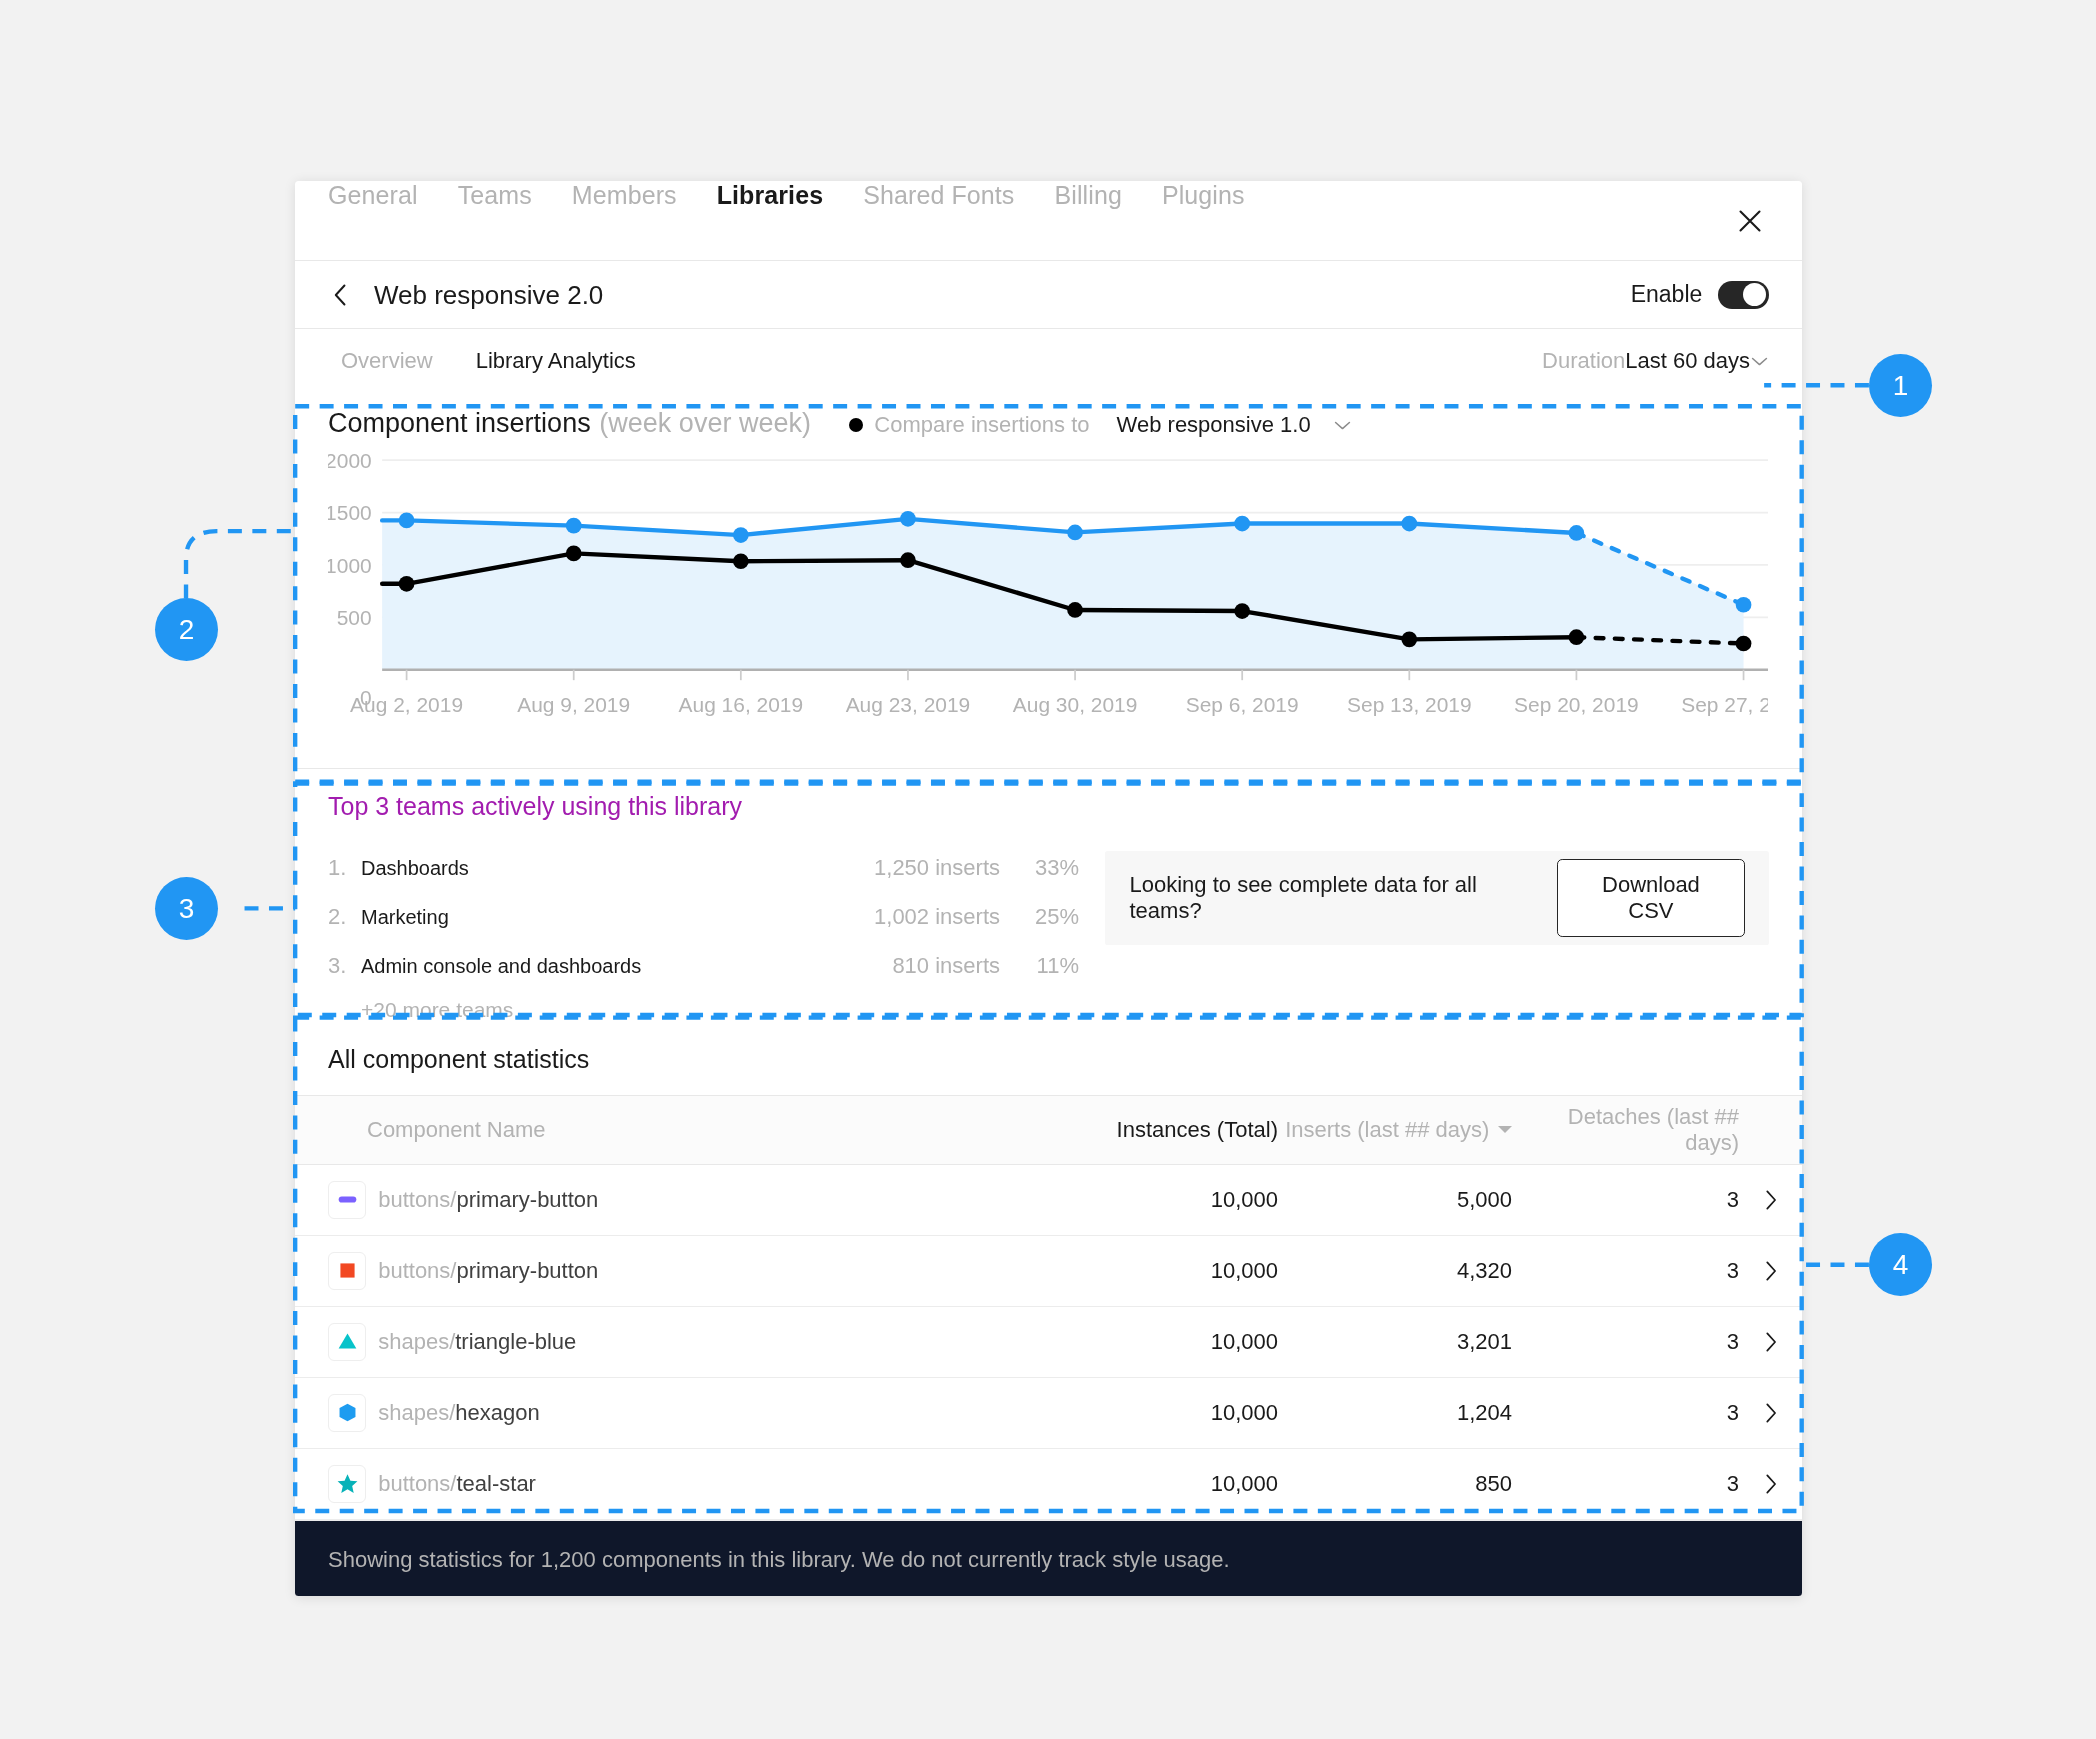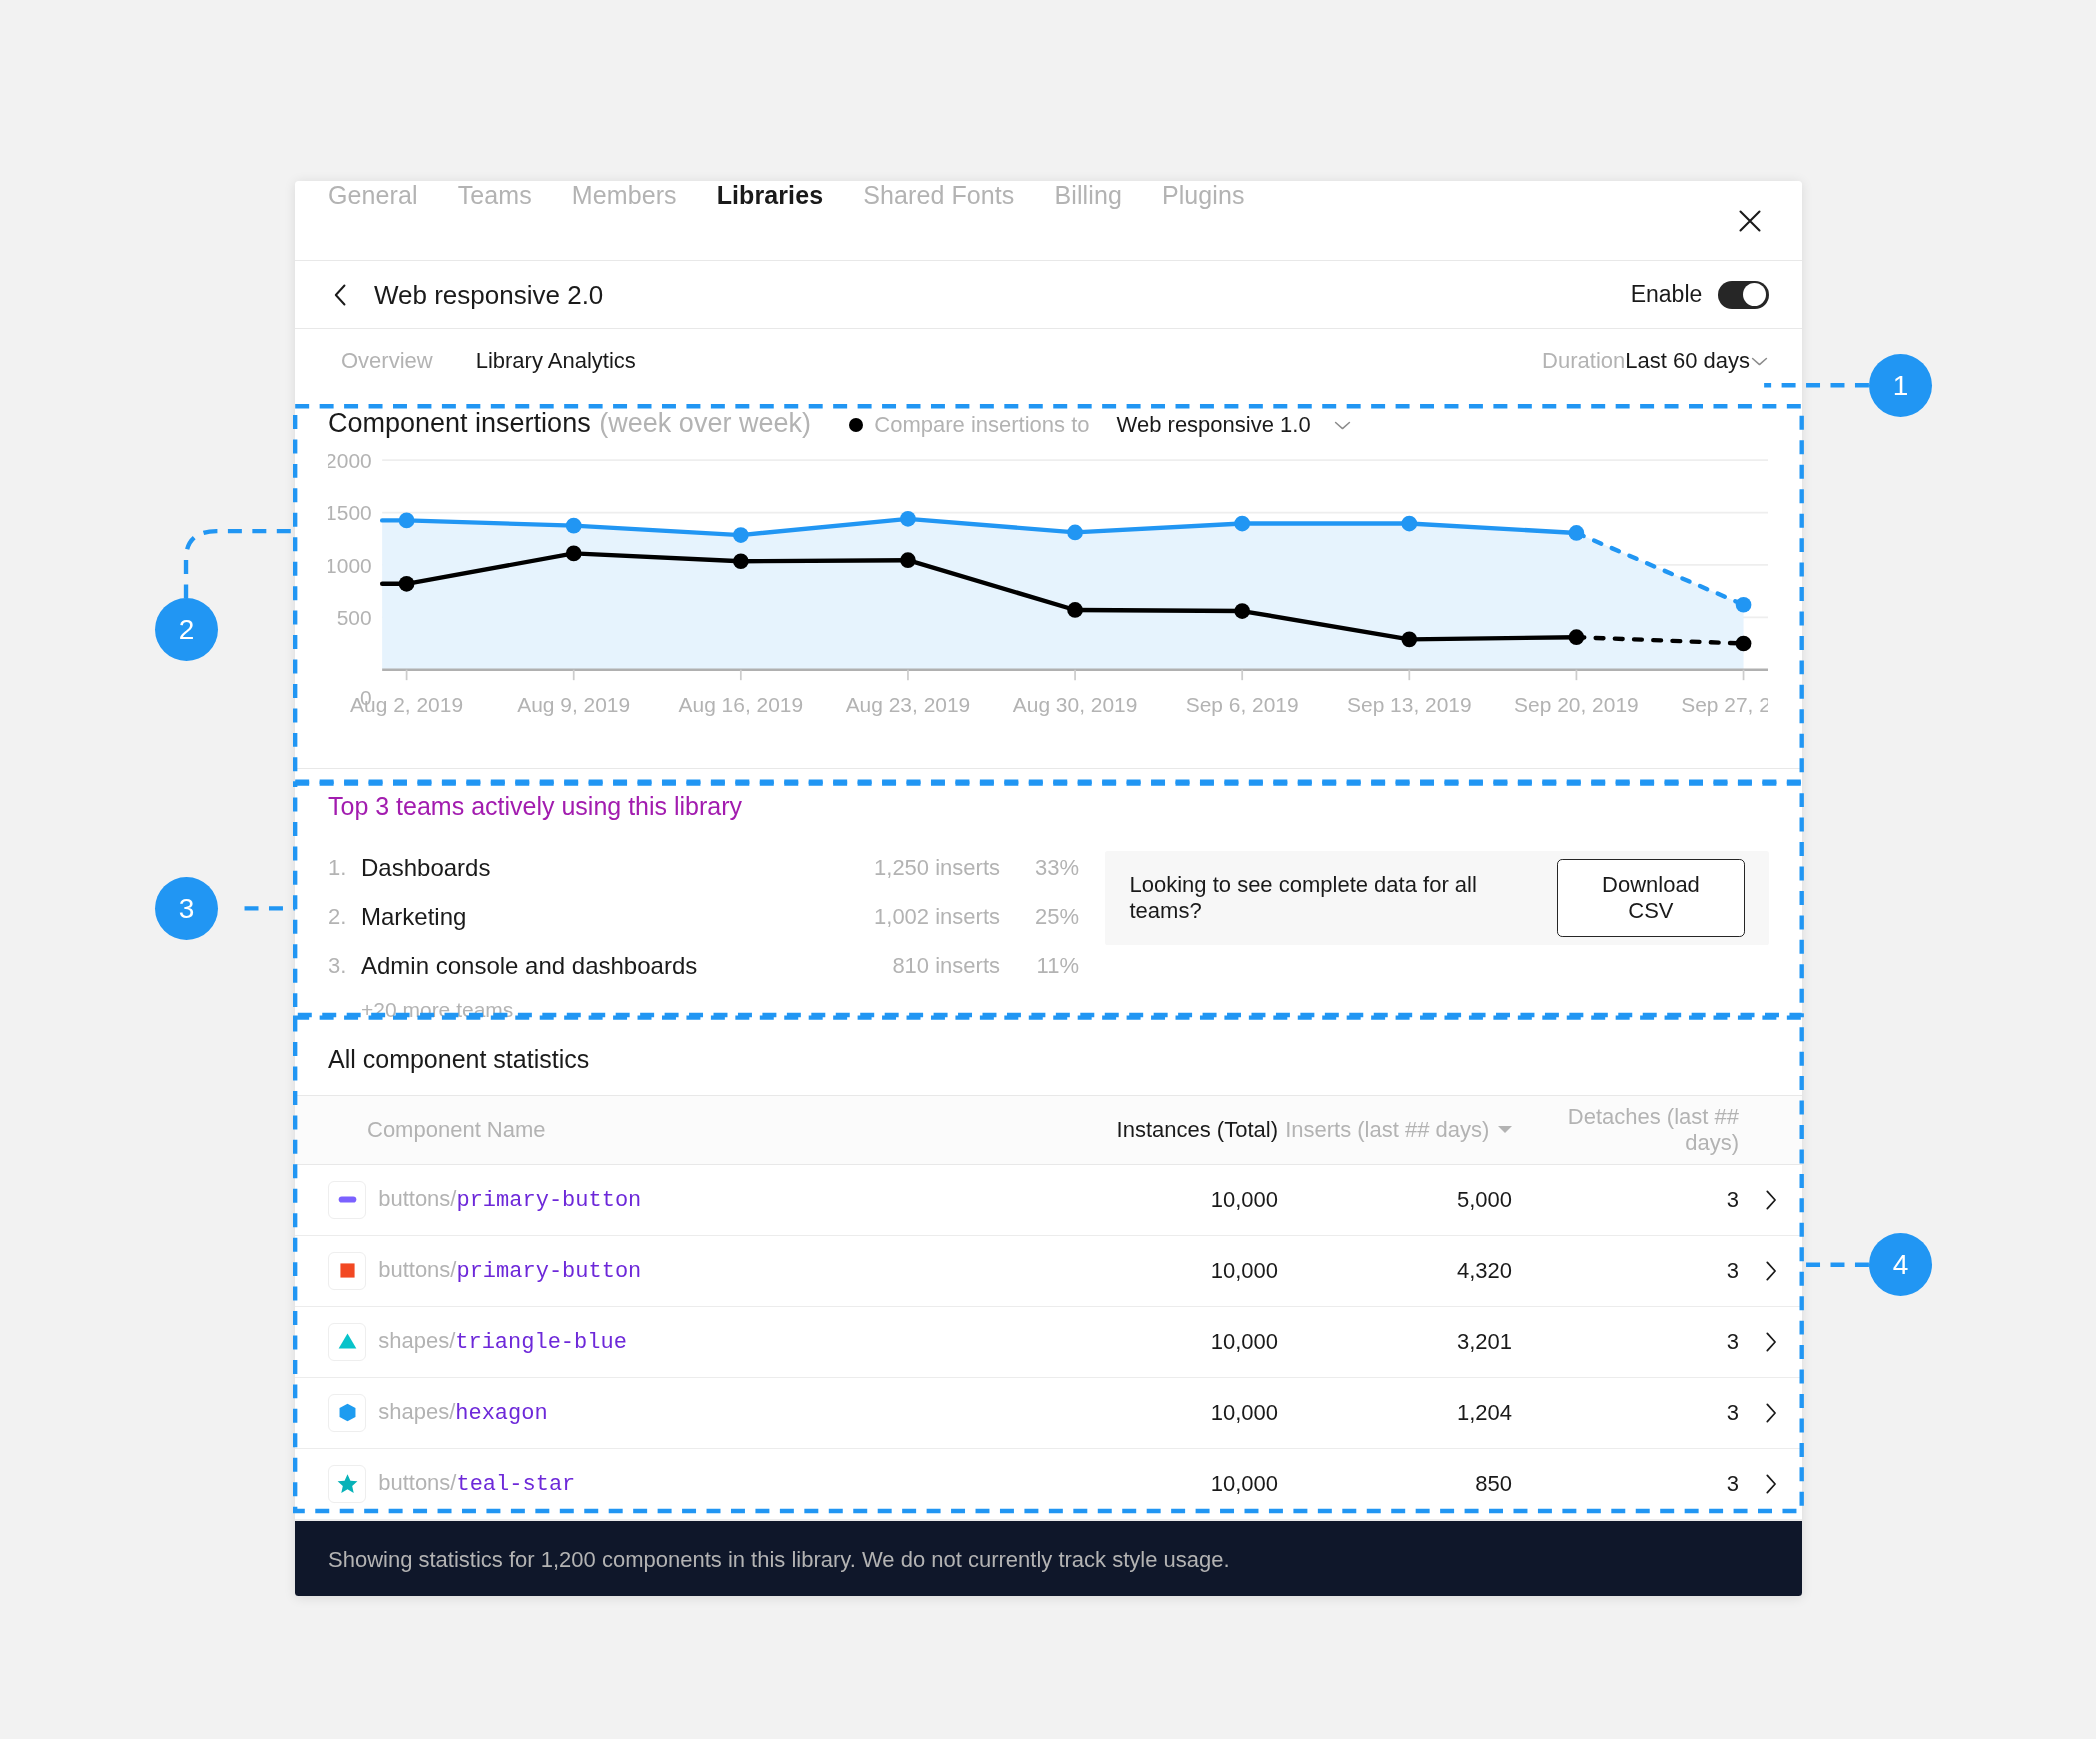--- a/index.html
+++ b/index.html
@@ -120,21 +120,21 @@
   .divider { height: 0.9px; background: #e8e8e8; margin: 0; }
   .section-teams { position: relative; padding: 0 33px; }
   .section-h { font-size: 25px; color: #a21caf; padding-top: 23px; }
   .teams-body { display: flex; margin-top: 30px; }
   .team-list { width: 751px; }
   .team-row {
     display: flex; align-items: center;
     height: 35px; margin-bottom: 14px;
   }
   .team-rank { width: 33px; font-size: 22px; color: #b3b3b3; }
-  .team-name { flex: 1; font-size: 24px; color: #1a1a1a; }
+  .team-name { flex: 1; font-size: 20px; color: #1a1a1a; }
   .team-inserts { width: 183px; text-align: right; font-size: 22px; color: #b3b3b3; }
   .team-pct { width: 79px; text-align: right; font-size: 22px; color: #b3b3b3; }
   .more-teams { font-size: 21px; color: #b3b3b3; margin-left: 33px; margin-top: 10.5px; }
 
   .csv-panel {
     margin-left: 26px; flex: 1;
     background: #f7f7f7; border-radius: 2.6px;
     height: 94px; display: flex; align-items: center;
     justify-content: flex-end; gap: 31px; padding: 0 24.5px;
   }
@@ -169,21 +169,21 @@
   }
   .trow:last-of-type { border-bottom: none; }
   .swatch {
     margin-left: 33px; width: 38px; height: 38px;
     border: 0.9px solid #eeeeee; border-radius: 6.1px;
     display: flex; align-items: center; justify-content: center;
     flex: none;
   }
   .tname { margin-left: 12.2px; flex: 1; font-size: 22px; }
   .tname .grp { color: #b3b3b3; }
-  .tname .leaf { color: #6d28d9; font-family: Liberation Mono, monospace; }
+  .tname .leaf { color: #404040; }
   .td-inst { width: 218px; text-align: right; font-size: 22px; color: #1a1a1a; }
   .td-ins { width: 234px; text-align: right; font-size: 22px; color: #1a1a1a; }
   .td-det { width: 227px; text-align: right; font-size: 22px; color: #1a1a1a; }
   .td-chev { width: 63px; display: flex; justify-content: center; align-items: center; }
 
   .tfoot {
     height: 80px; background: #0f172a;
     border-top: 0.9px solid #ececec;
     display: flex; align-items: center;
   }

